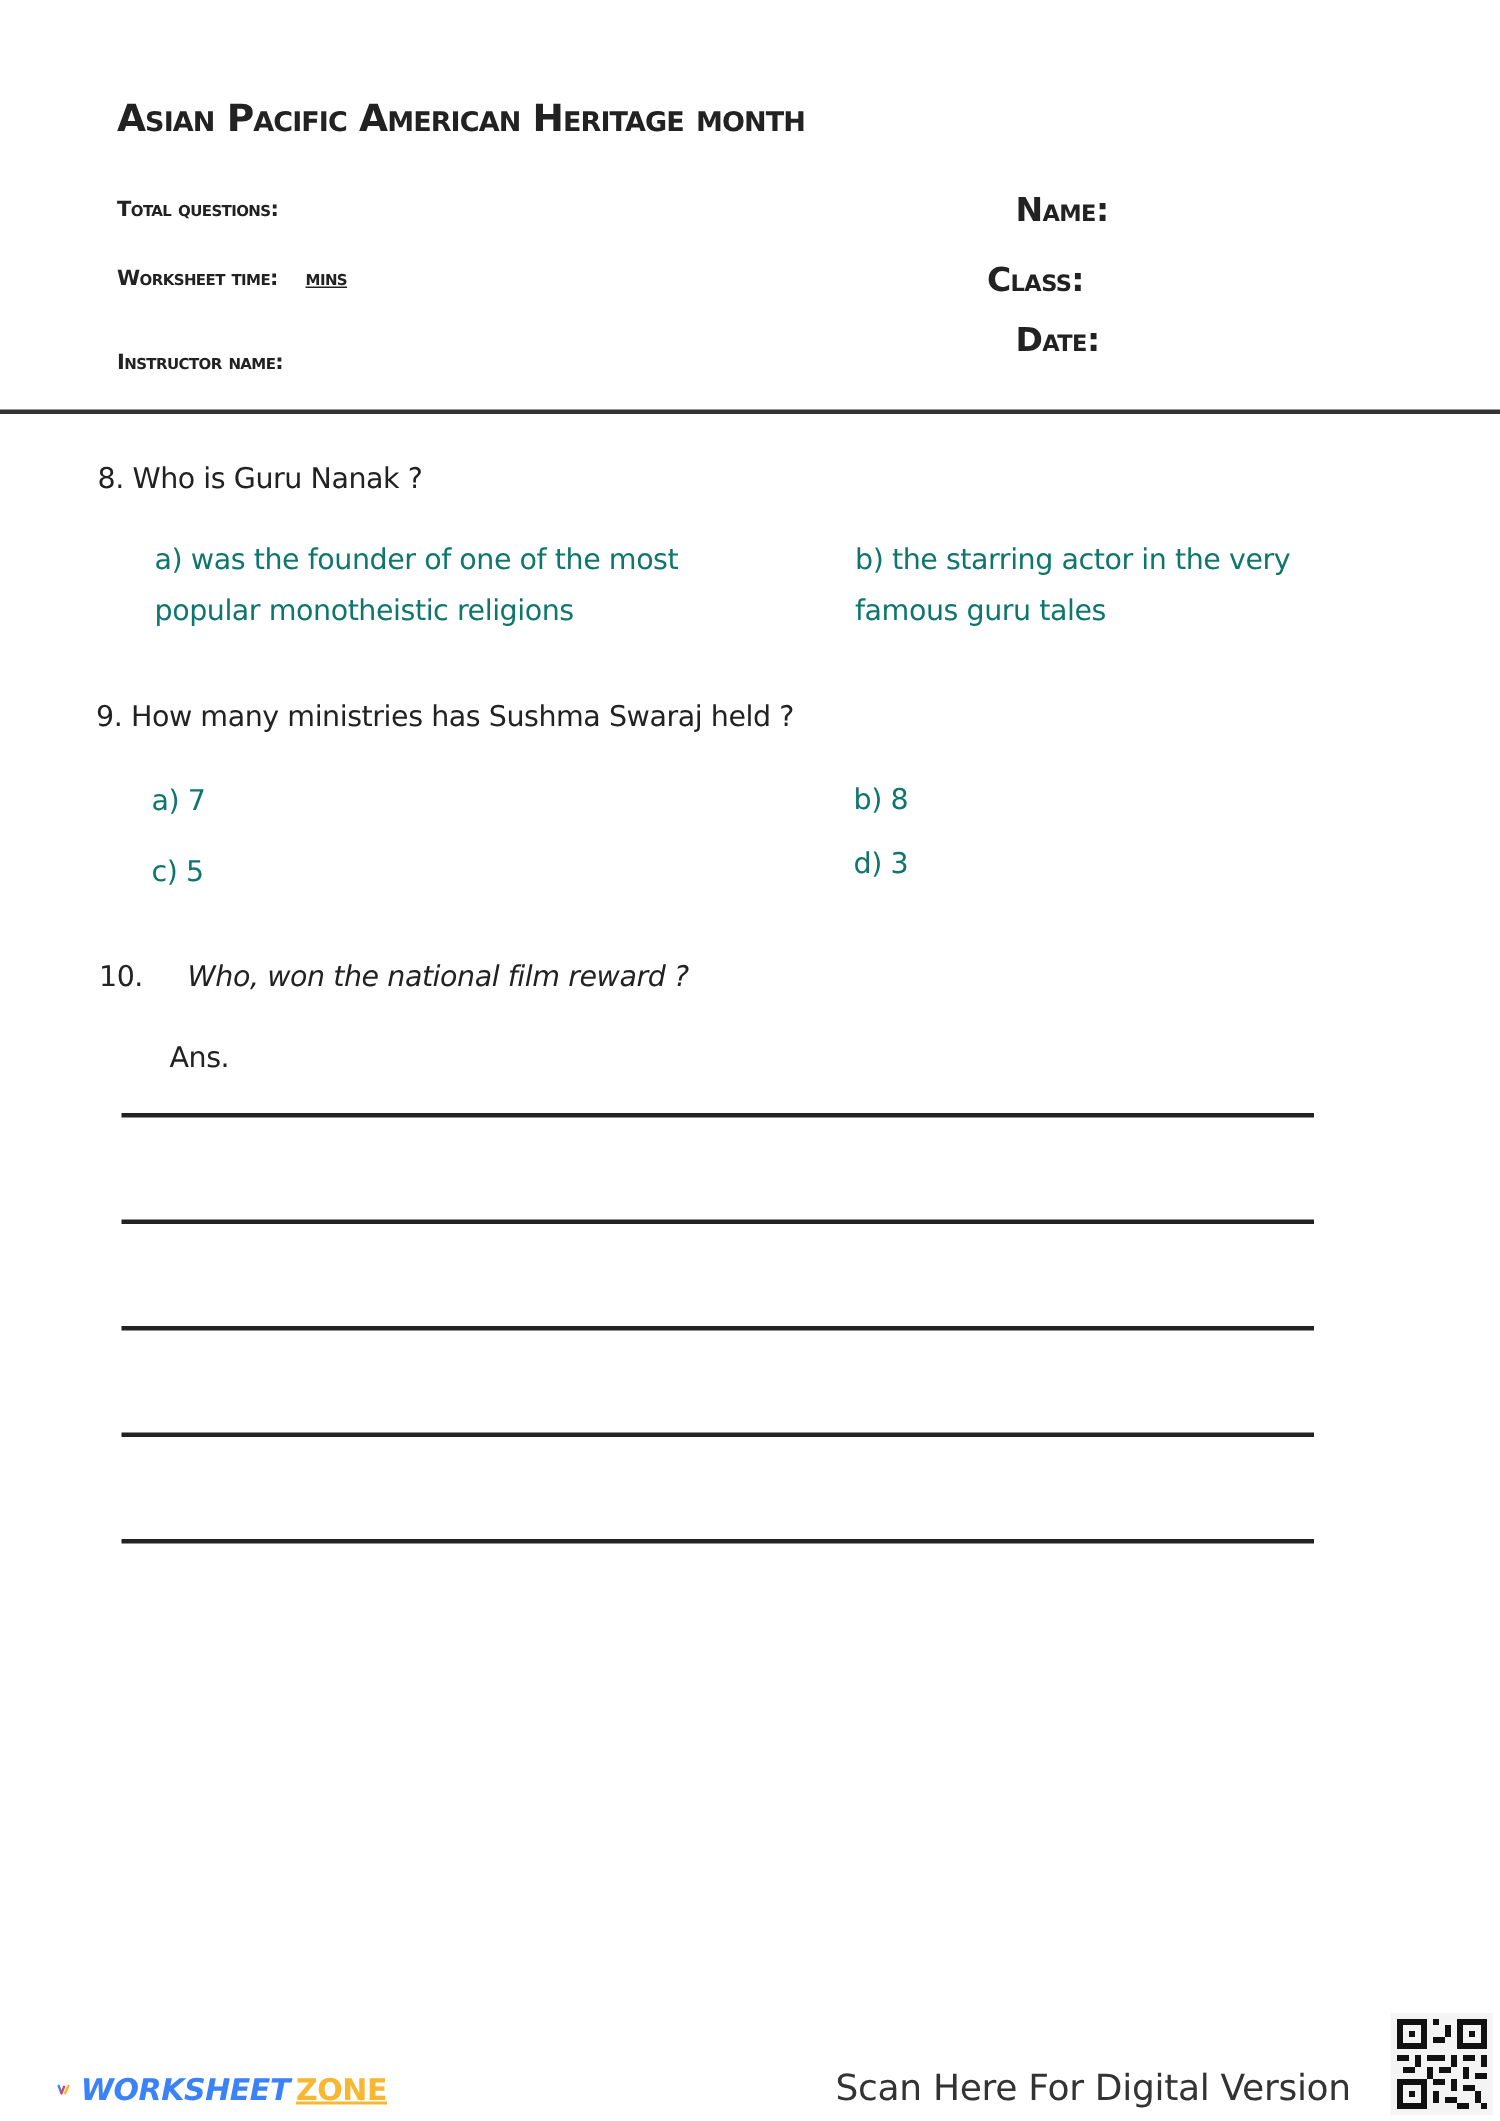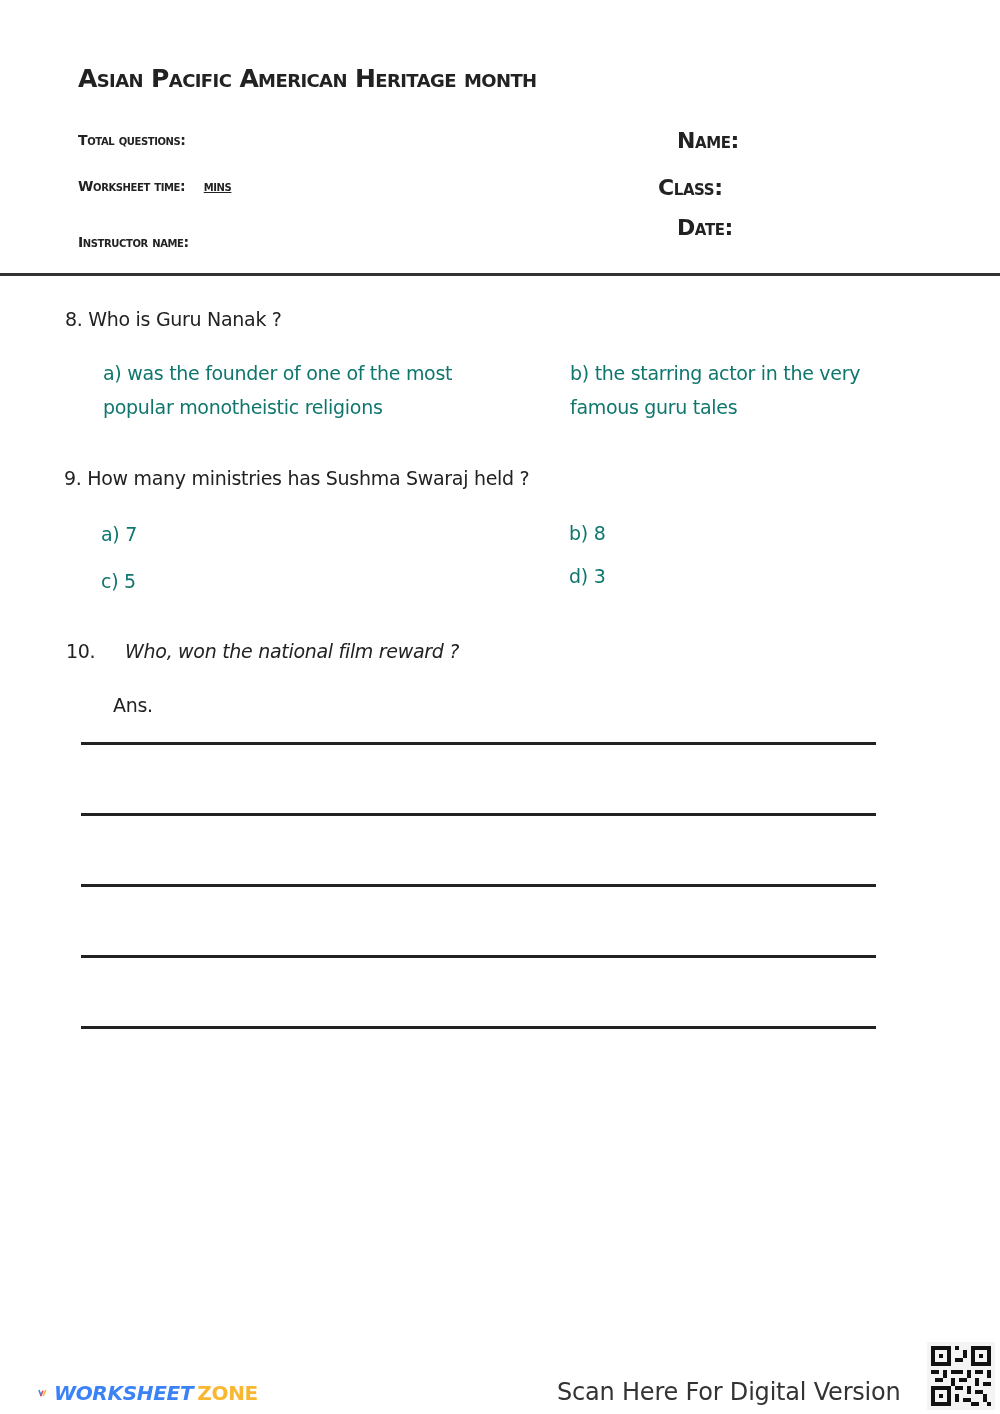--- a/index.html
+++ b/index.html
@@ -27,21 +27,21 @@
     letter-spacing: -0.3px;
   }
   .opt {
     font-family: "DejaVu Sans", sans-serif; font-size: 19px; color: #0f766e; line-height: 34px;
     letter-spacing: -0.3px;
   }
   .ans-line { left: 81px; width: 795px; height: 3px; background: #222; }
   .logo { left: 38px; top: 1376px; width: 220px; height: 34px; display: flex; align-items: center; }
   .logo-text { font-family: "DejaVu Sans", sans-serif; font-weight: bold; font-size: 20px; letter-spacing: -0.3px; margin-left: 6px; }
   .logo-w { color: #3b82f6; font-style: italic; }
-  .logo-z { color: #f7b731; }
+  .logo-z { color: #f7b731; text-decoration: underline; }
   .scan { left: 557px; top: 1378px; font-family: "DejaVu Sans", sans-serif; font-size: 24px; color: #333; white-space: nowrap; letter-spacing: -0.2px; }
   .qr { left: 927px; top: 1342px; width: 68px; height: 68px; background: #f4f4f4; }
 </style>
 </head>
 <body>
 
 <div class="abs title">Asian Pacific American Heritage month</div>
 
 <div class="abs meta" style="left:78px; top:132px;">Total questions:</div>
 <div class="abs meta" style="left:78px; top:178px;">

